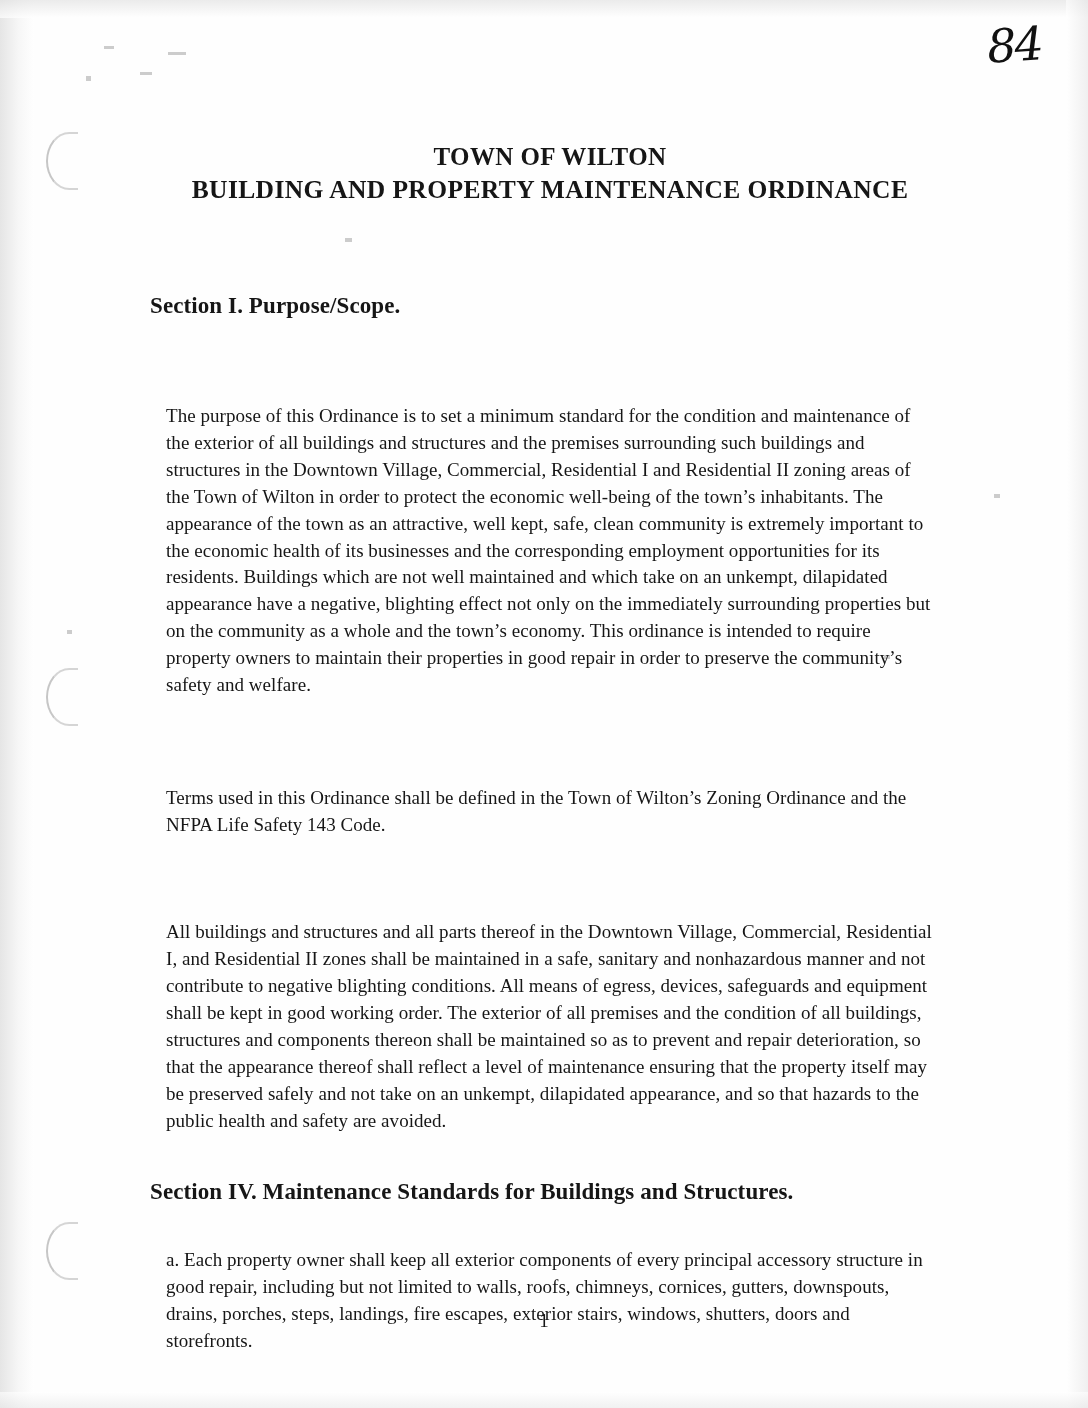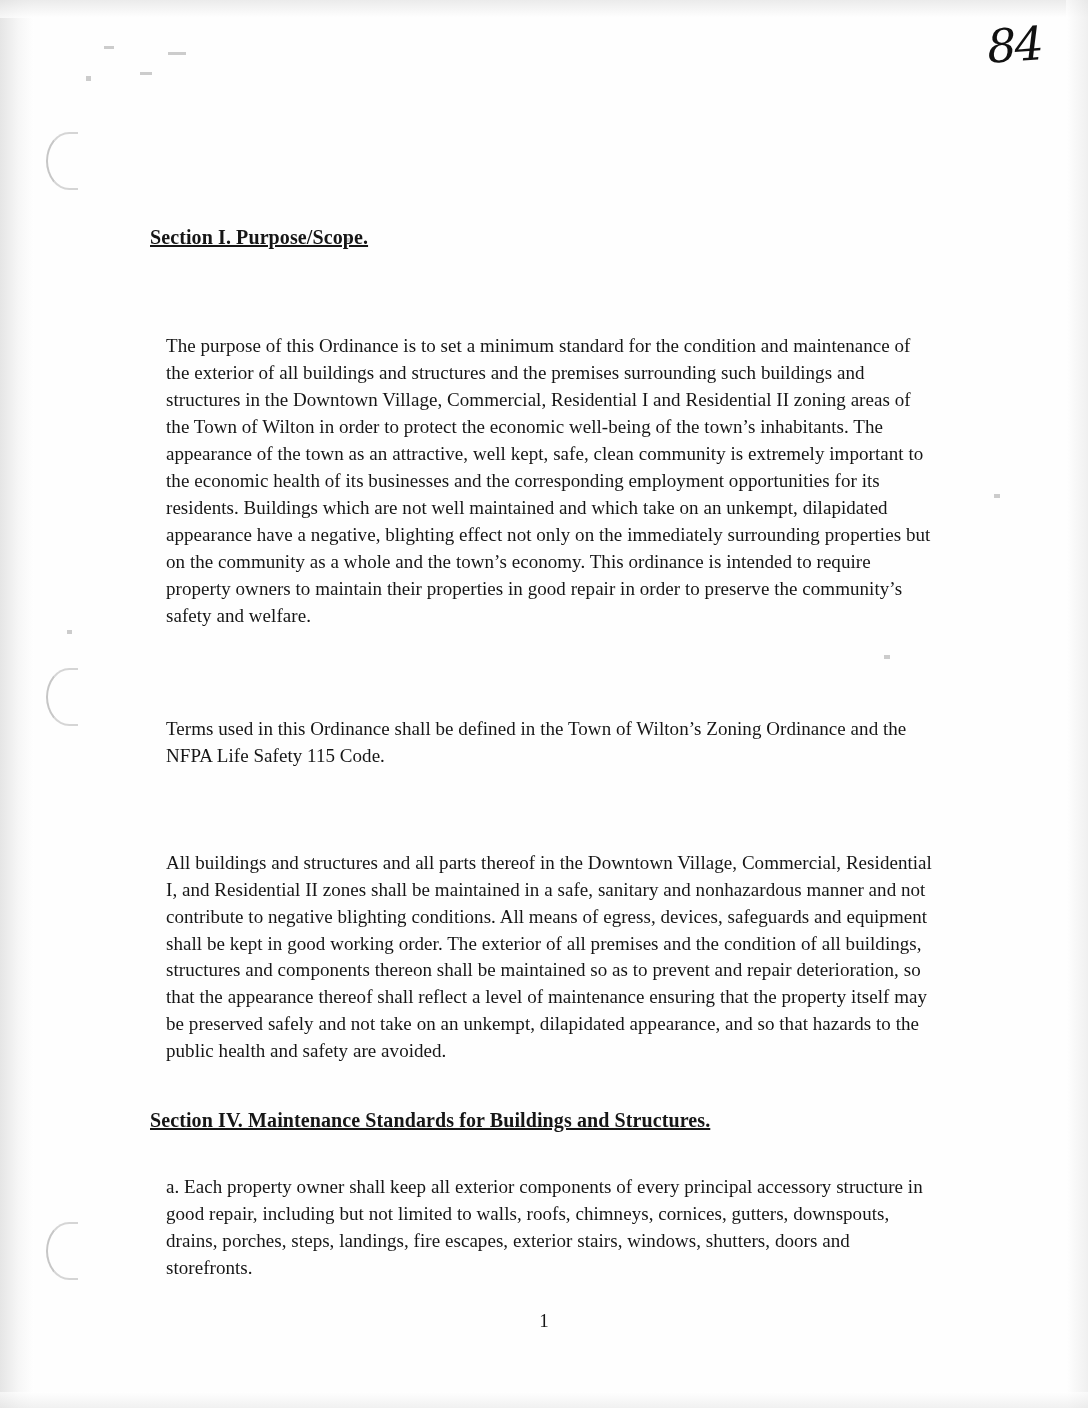--- a/index.html
+++ b/index.html
@@ -96,22 +96,21 @@
     letter-spacing: .4px;
     margin: 0;
   }
   .doc-title .line2 {
     display: block;
     font-size: 25.5px;
   }
 
   .section-heading {
     font-weight: bold;
-    font-size: 20px;
-    text-decoration: underline;
+    font-size: 23px;
     margin: 0;
     letter-spacing: .1px;
   }
 
   p.body {
     font-size: 19px;
     line-height: 1.42;
     margin: 16px;
     text-align: left;
     letter-spacing: .05px;
@@ -157,31 +156,35 @@
   <div class="speck" style="left:140px; top:72px; width:12px; height:3px;"></div>
   <div class="speck" style="left:345px; top:238px; width:7px; height:4px;"></div>
   <div class="speck" style="left:67px; top:630px; width:5px; height:4px;"></div>
   <div class="speck" style="left:884px; top:655px; width:6px; height:4px;"></div>
   <div class="speck" style="left:994px; top:494px; width:6px; height:4px;"></div>
 
   <div class="page-stamp">84</div>
 
   <div class="content">
 
+    <h1 class="doc-title">
+      <span>TOWN OF WILTON</span>
+      <span class="line2">BUILDING AND PROPERTY MAINTENANCE ORDINANCE</span>
+    </h1>
 
     <div class="sp-title-gap"></div>
 
     <h2 class="section-heading">Section I.  Purpose/Scope.</h2>
     <div class="sp-after-h1"></div>
     <p class="body">The purpose of this Ordinance is to set a minimum standard for the condition and maintenance of the exterior of all buildings and structures and the premises surrounding such buildings and structures in the Downtown Village, Commercial, Residential I and Residential II zoning areas of the Town of Wilton in order to protect the economic well-being of the town’s inhabitants. The appearance of the town as an attractive, well kept, safe, clean community is extremely important to the economic health of its businesses and the corresponding employment opportunities for its residents.  Buildings which are not well maintained and which take on an unkempt, dilapidated appearance have a negative, blighting effect not only on the immediately surrounding properties but on the community as a whole and the town’s economy.  This ordinance is intended to require property owners to maintain their properties in good repair in order to preserve the community’s safety and welfare.</p>
 
     <div class="sp-sec-gap"></div>
 
     <div class="sp-para-gap"></div>
-    <p class="body">Terms used in this Ordinance shall be defined in the Town of Wilton’s Zoning Ordinance and the NFPA Life Safety 115 Code.</p>
+    <p class="body">Terms used in this Ordinance shall be defined in the Town of Wilton’s Zoning Ordinance and the NFPA Life Safety 143 Code.</p>
 
     <div class="sp-sec-gap-sm"></div>
 
     <div class="sp-para-gap"></div>
     <p class="body">All buildings and structures and all parts thereof in the Downtown Village, Commercial, Residential I, and Residential II zones shall be maintained in a safe, sanitary and nonhazardous manner and not contribute to negative blighting conditions.  All means of egress, devices, safeguards and equipment shall be kept in good working order.  The exterior of all premises and the condition of all buildings, structures and components thereon shall be maintained so as to prevent and repair deterioration, so that the appearance thereof shall reflect a level of maintenance ensuring that the property itself may be preserved safely and not take on an unkempt, dilapidated appearance, and so that hazards to the public health and safety are avoided.</p>
 
     <div class="sp-sec-gap"></div>
 
     <h2 class="section-heading">Section IV.  Maintenance Standards for Buildings and Structures.</h2>
     <div class="sp-para-gap"></div>

